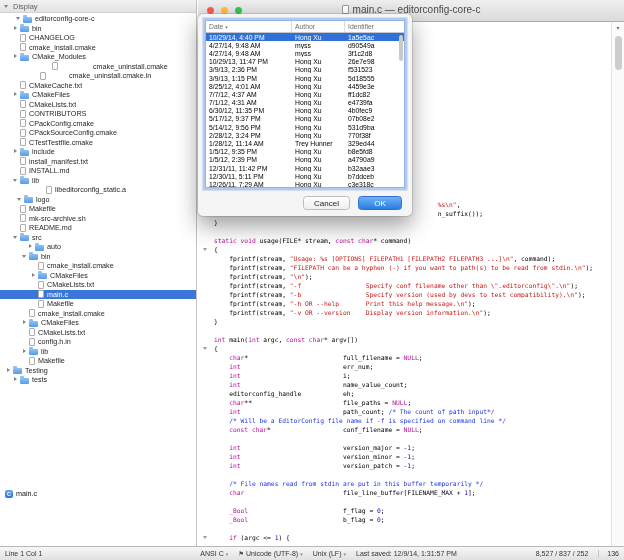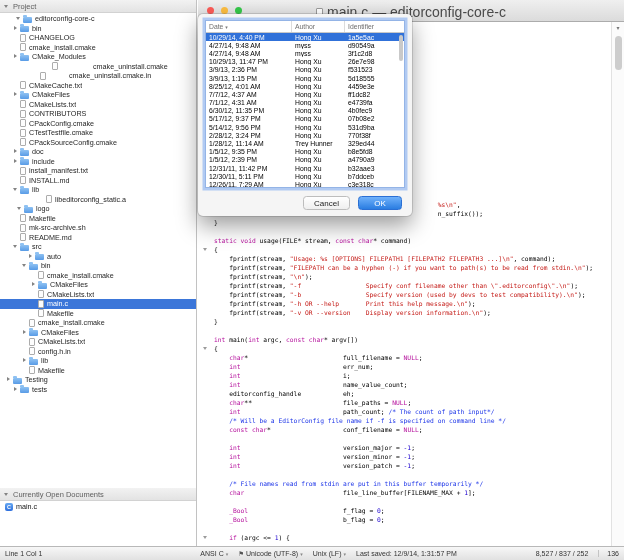--- a/index.html
+++ b/index.html
@@ -27,21 +27,21 @@
   .c-icon { width:8px; height:8px; border-radius:2px; background:linear-gradient(#66A8F2,#2E6FDD); color:#fff; font-size:5.5px; font-weight:bold; display:flex; align-items:center; justify-content:center; }
 
   
   .main { position:absolute; left:198px; top:0; right:0; height:546px; }
   .titlebar { height:22px; background:linear-gradient(#EFEFEF,#DBDBDB); border-bottom:1px solid #ACACAC; position:relative; }
   .traffic { position:absolute; top:7px; left:9px; display:flex; gap:7px; }
   .light { width:7px; height:7px; border-radius:50%; display:inline-block; }
   .light.red { background:#FC5B57; }
   .light.yellow { background:#FDBE41; }
   .light.green { background:#35C84A; }
-  .win-title { position:absolute; left:0; right:0; top:4px; display:flex; justify-content:center; align-items:center; gap:4px; font-size:14px; color:#4A4A4A; }
+  .win-title { position:absolute; left:0; right:0; top:4px; display:flex; justify-content:center; align-items:center; gap:4px; font-size:10px; color:#4A4A4A; }
   .proxy-icon { width:7px; height:9px; background:#fff; border:1px solid #9B9B9B; border-radius:1px; }
 
   .editor { position:absolute; top:22px; left:0; right:13px; bottom:0; overflow:hidden; background:#fff; }
   .code { padding-top:178px; }
   .code-line { position:relative; height:9px; line-height:9px; font-family:"DejaVu Sans Mono", monospace; font-size:6.3px; white-space:pre; padding-left:16px; color:#000; }
   .fold { position:absolute; left:5px; top:3px; width:0; height:0; border-top:3.5px solid #9B9B9B; border-left:2.5px solid transparent; border-right:2.5px solid transparent; }
   .tok-k { color:#B5109C; }
   .tok-s { color:#C41A16; }
   .tok-c { color:#1E36E8; }
   .tok-n { color:#1C00CF; }
@@ -85,21 +85,21 @@
   .sb-extra { padding-left:8px; border-left:1px solid #C4C4C4; }
 </style>
 </head>
 <body>
 
 <div class="app">
 
   <aside class="sidebar">
     <div class="panel-header">
       <span class="tri tri-down"></span>
-      <span>Project</span>
+      <span>Display</span>
     </div>
     <div class="tree">
         <div class="tree-row" style="padding-left: 15px;">
           <span class="tri tri-down"></span>
           <span class="icon folder-icon"></span>
           <span class="lbl">editorconfig-core-c</span>
         </div>
         <div class="tree-row" style="padding-left: 12px;">
           <span class="tri tri-right"></span>
           <span class="icon folder-icon"></span>
@@ -151,31 +151,26 @@
           <span class="lbl">CONTRIBUTORS</span>
         </div>
         <div class="tree-row" style="padding-left: 12px;">
           <span class="tri"></span>
           <span class="icon file-icon"></span>
           <span class="lbl">CPackConfig.cmake</span>
         </div>
         <div class="tree-row" style="padding-left: 12px;">
           <span class="tri"></span>
           <span class="icon file-icon"></span>
+          <span class="lbl">CPackSourceConfig.cmake</span>
+        </div>
+        <div class="tree-row" style="padding-left: 12px;">
+          <span class="tri"></span>
+          <span class="icon file-icon"></span>
           <span class="lbl">CTestTestfile.cmake</span>
-        </div>
-        <div class="tree-row" style="padding-left: 12px;">
-          <span class="tri"></span>
-          <span class="icon file-icon"></span>
-          <span class="lbl">CPackSourceConfig.cmake</span>
-        </div>
-        <div class="tree-row" style="padding-left: 12px;">
-          <span class="tri tri-right"></span>
-          <span class="icon folder-icon"></span>
-          <span class="lbl">doc</span>
         </div>
         <div class="tree-row" style="padding-left: 12px;">
           <span class="tri tri-right"></span>
           <span class="icon folder-icon"></span>
           <span class="lbl">include</span>
         </div>
         <div class="tree-row" style="padding-left: 12px;">
           <span class="tri"></span>
           <span class="icon file-icon"></span>
           <span class="lbl">install_manifest.txt</span>
@@ -290,24 +285,20 @@
           <span class="icon folder-icon"></span>
           <span class="lbl">Testing</span>
         </div>
         <div class="tree-row" style="padding-left: 12px;">
           <span class="tri tri-right"></span>
           <span class="icon folder-icon"></span>
           <span class="lbl">tests</span>
         </div>
       </div>
     <div class="open-docs">
-      <div class="panel-header">
-        <span class="tri tri-down"></span>
-        <span>Currently Open Documents</span>
-      </div>
       <div class="open-doc-row">
         <span class="c-icon">C</span>
         <span>main.c</span>
       </div>
     </div>
   </aside>
 
   <main class="main">
     <div class="titlebar">
       <div class="traffic">

